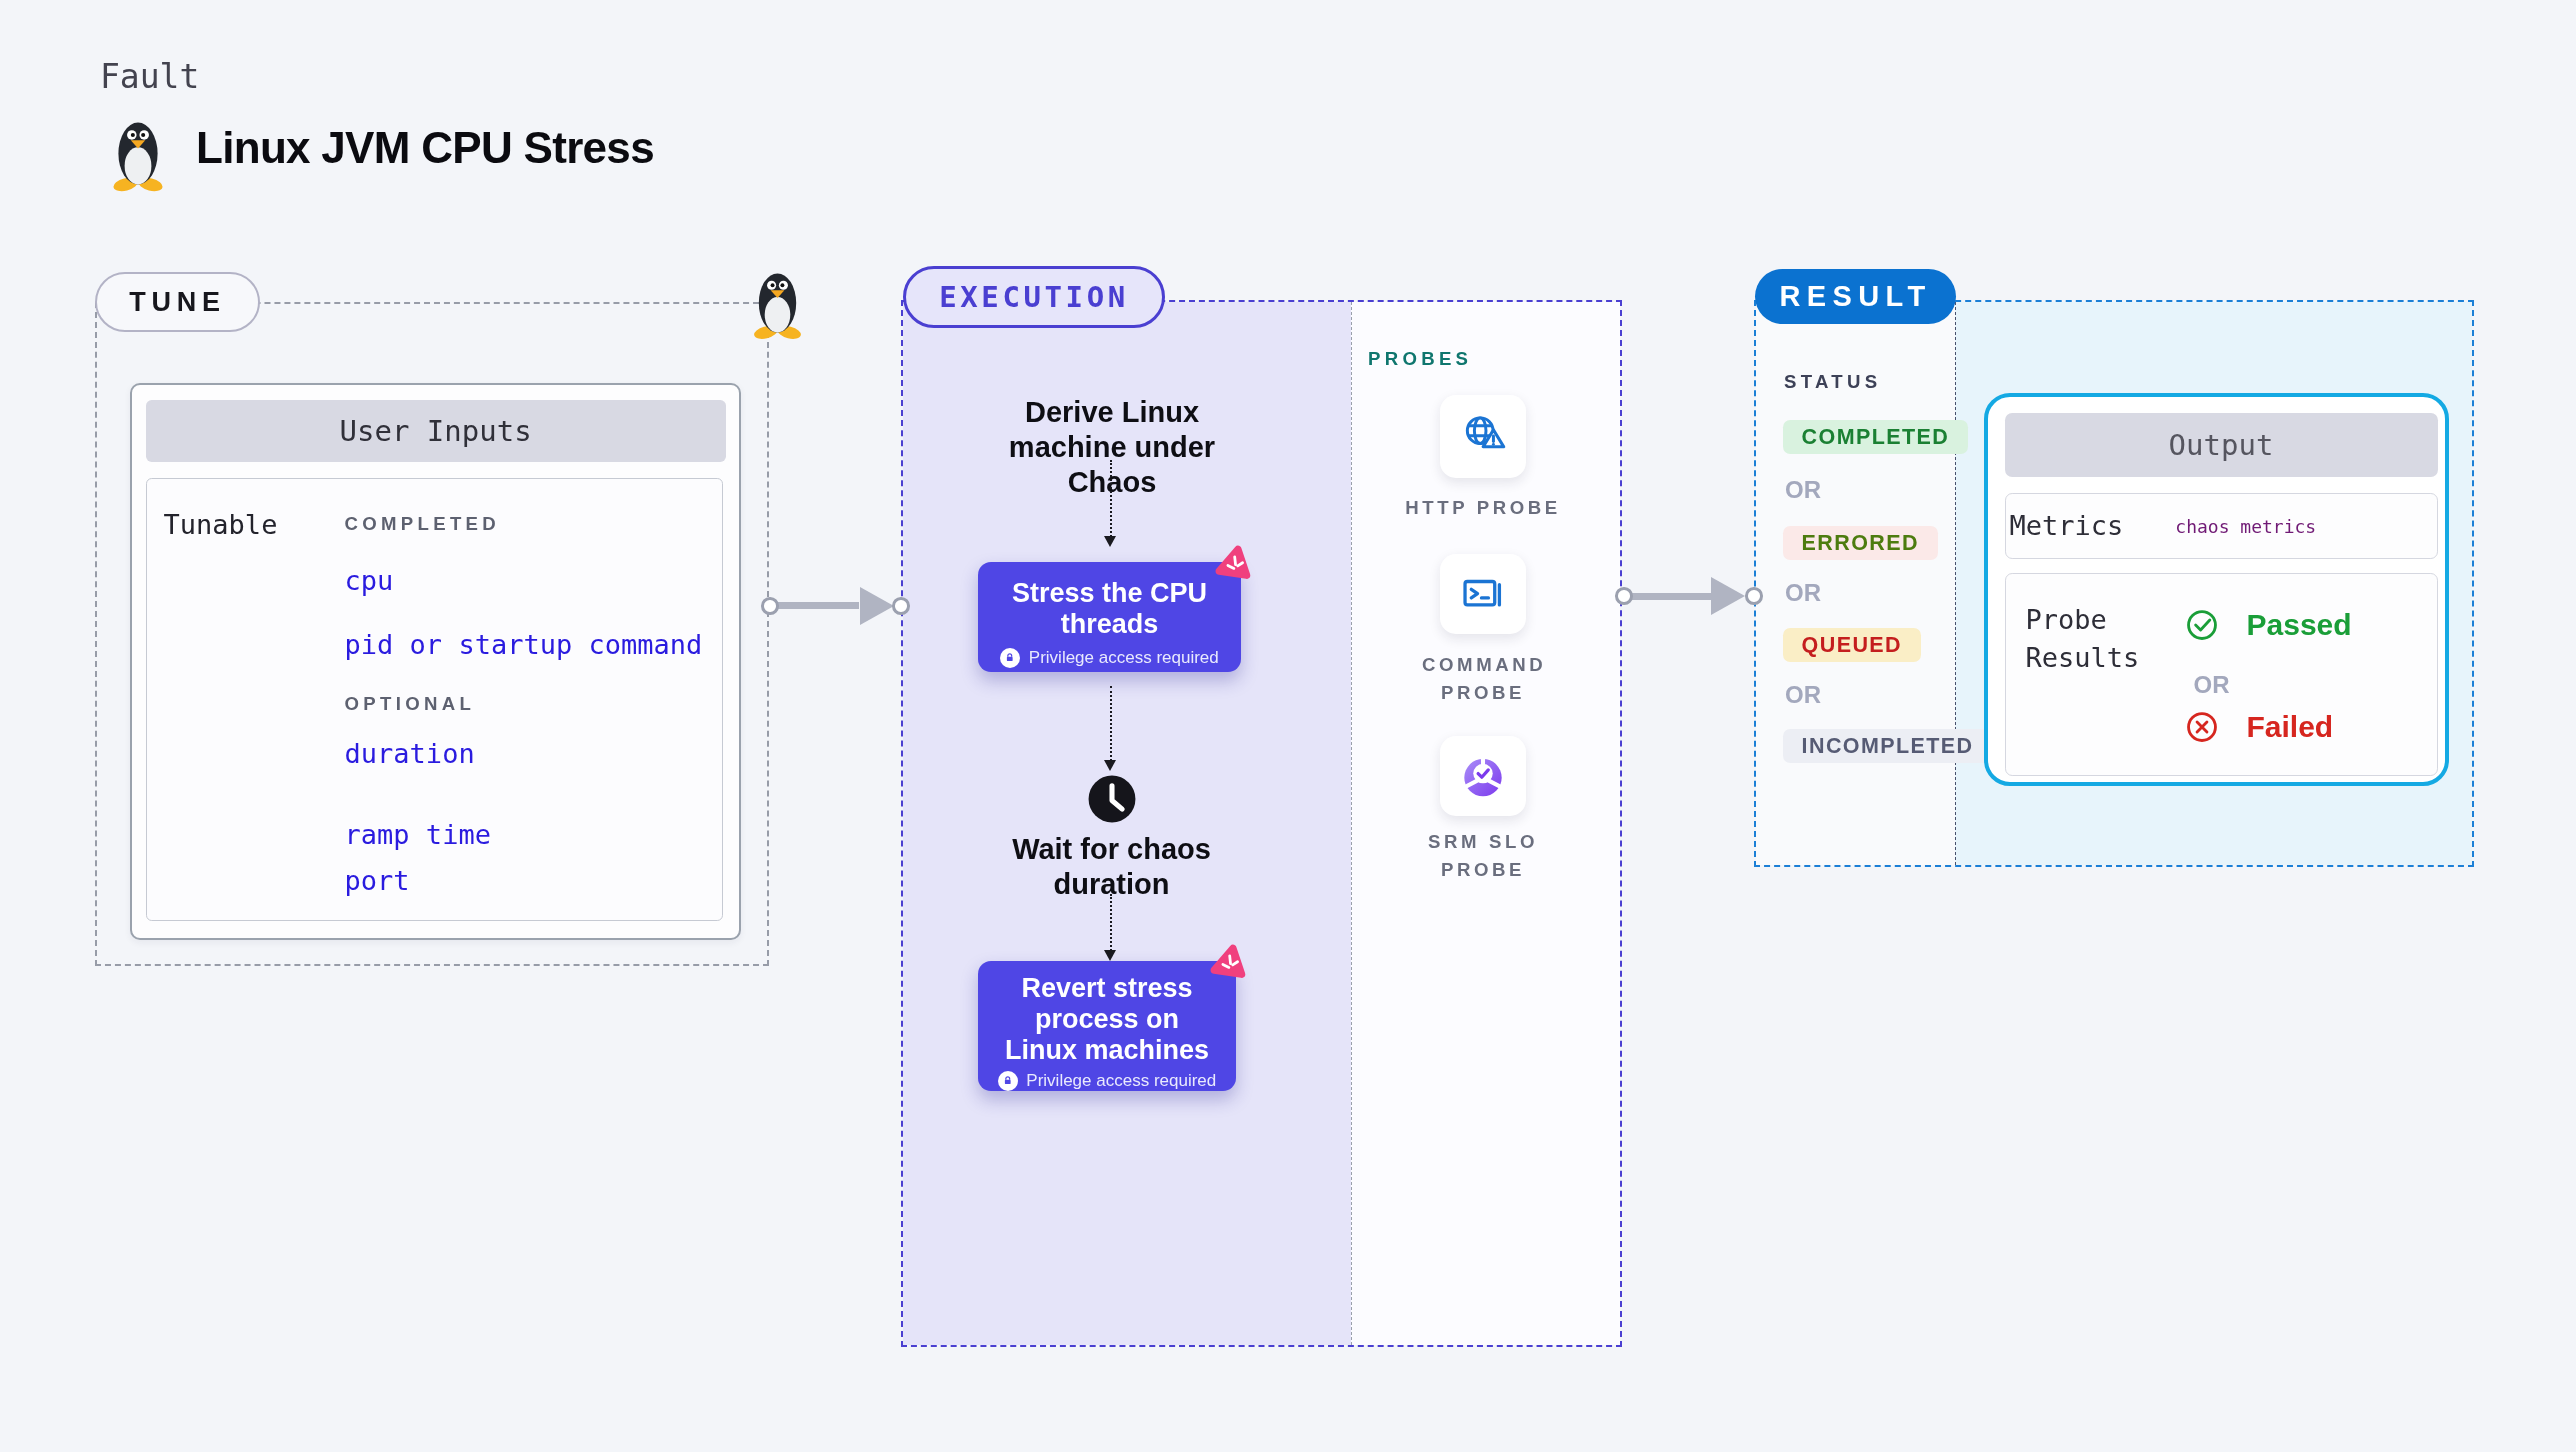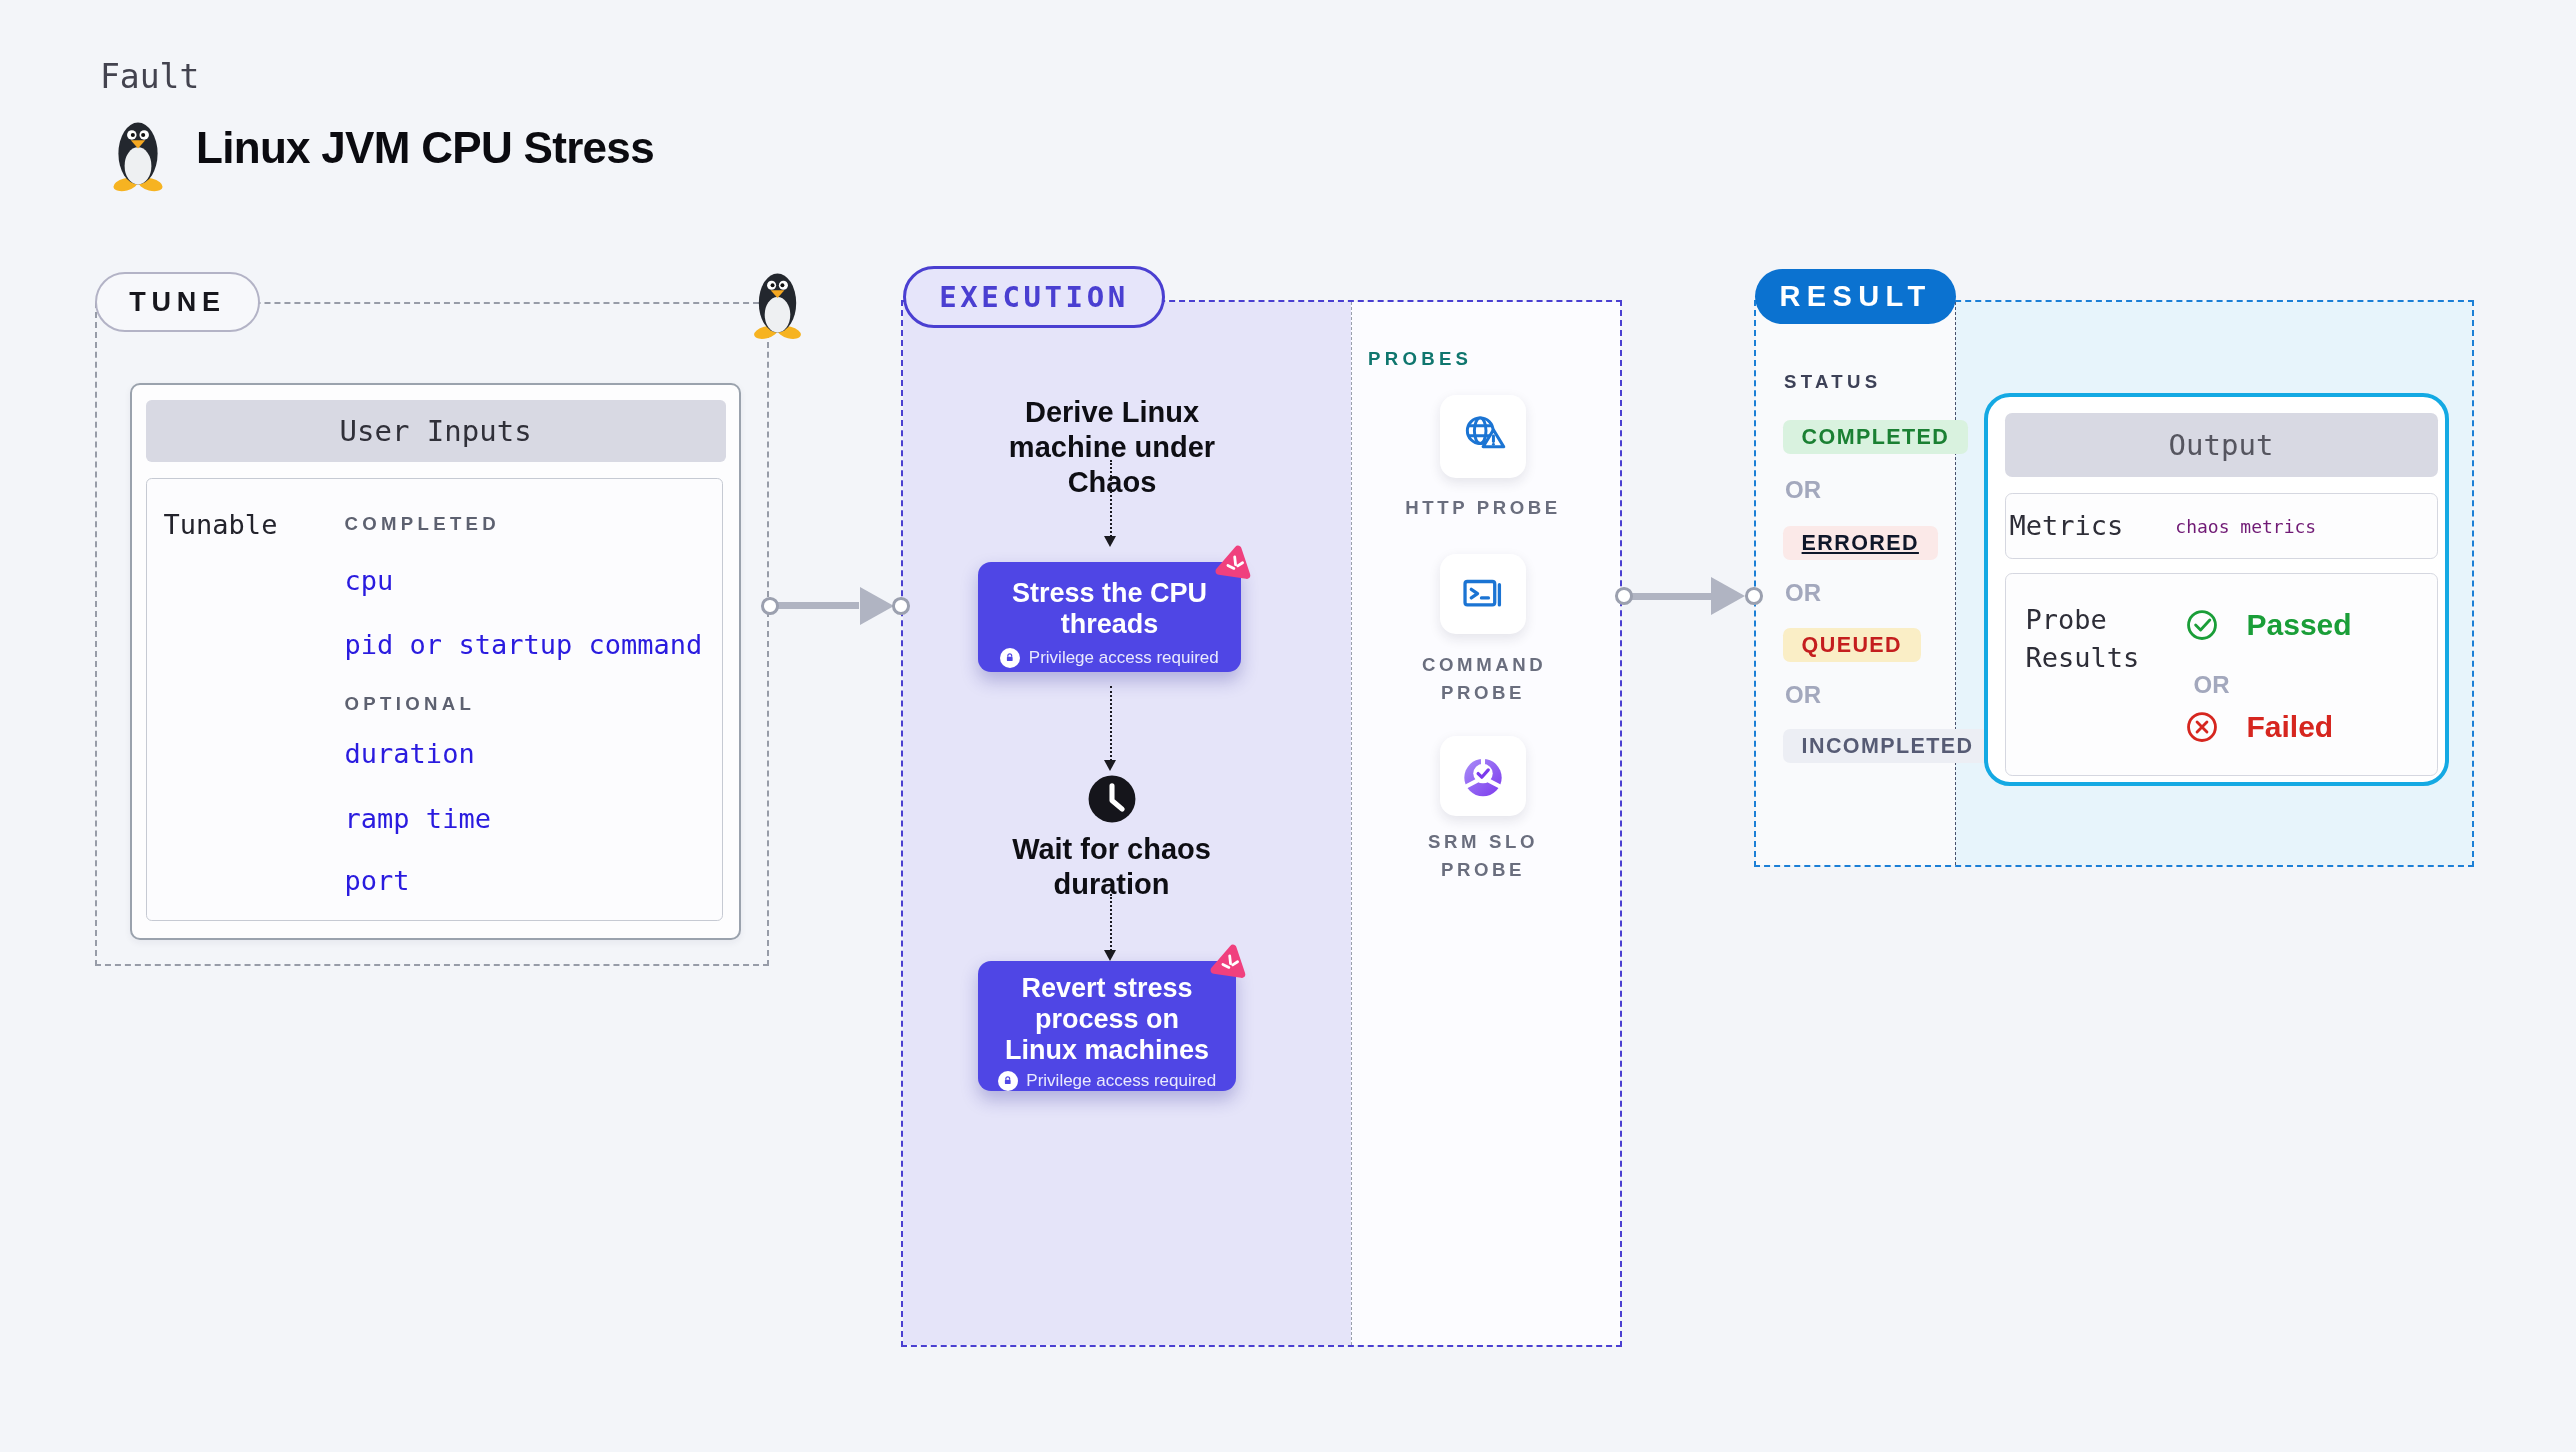--- a/index.html
+++ b/index.html
@@ -61,21 +61,21 @@
   .probe-card{position:absolute;background:#ffffff;border-radius:15.8px;
               box-shadow:0 4.3px 11.5px rgba(30,30,60,.10);display:flex;align-items:center;
               justify-content:center;cursor:pointer;}
   .probe-label{position:absolute;font-size:18.6px;font-weight:bold;letter-spacing:3.6px;color:#6a6e7e;
                text-align:center;line-height:1.5;}
 
   
   .status-badge{position:absolute;display:flex;align-items:center;border-radius:7.2px;
                 font-size:21.5px;font-weight:bold;letter-spacing:1.4px;padding:0 18.6px;height:34px;}
   .b-completed{background:#d9f2df;color:#1b8033;}
-  .b-errored{background:#fbe9e8;color:#0f172a;text-decoration:underline;}
+  .b-errored{background:#fbe9e8;color:#4d7c0f;}
   .b-queued{background:#faeec6;color:#c41e1e;}
   .b-incompleted{background:#eceef4;color:#565b74;}
   .or-text{font-size:24px;font-weight:bold;color:#a3a8bd;}
 
   
   .output-card{background:#ffffff;border:4.3px solid #14a9e3;border-radius:26px;}
   .out-header{background:#d8d9e3;border-radius:7.2px;display:flex;align-items:center;justify-content:center;
               font-family:"DejaVu Sans Mono",monospace;font-size:29px;color:#55555f;}
   .out-row{border:1.4px solid #d5d7e0;border-radius:7.2px;background:#fdfdfe;}
   .out-label{font-family:"DejaVu Sans Mono",monospace;font-size:27px;color:#2e2e38;line-height:1.4;}
@@ -127,21 +127,21 @@
     <div class="abs ui-header" style="left:13.6px;top:15px;width:580px;height:62px;">
       <span>User Inputs</span>
     </div>
     <div class="abs ui-table" style="left:13.6px;top:93px;width:575px;height:441px;">
       <div class="abs row-label" style="left:17px;top:30px;">Tunable</div>
       <div class="abs group-label" style="left:198px;top:34px;">COMPLETED</div>
       <div class="abs tunable" style="left:198px;top:86px;">cpu</div>
       <div class="abs tunable" style="left:198px;top:150px;">pid or startup command</div>
       <div class="abs group-label" style="left:198px;top:214px;">OPTIONAL</div>
       <div class="abs tunable" style="left:198px;top:259px;">duration</div>
-      <div class="abs tunable" style="left:198px;top:324px;">ramp time</div>
+      <div class="abs tunable" style="left:198px;top:340px;">ramp time</div>
       <div class="abs tunable" style="left:198px;top:386px;">port</div>
     </div>
   </div>
 
   <div>
     <div class="c-line" style="left:777px;top:602px;width:82px;"></div>
     <div class="c-head" style="left:860px;top:587px;"></div>
     <div class="c-dot" style="left:761px;top:597px;"></div>
     <div class="c-dot" style="left:892px;top:597px;"></div>
   </div>

